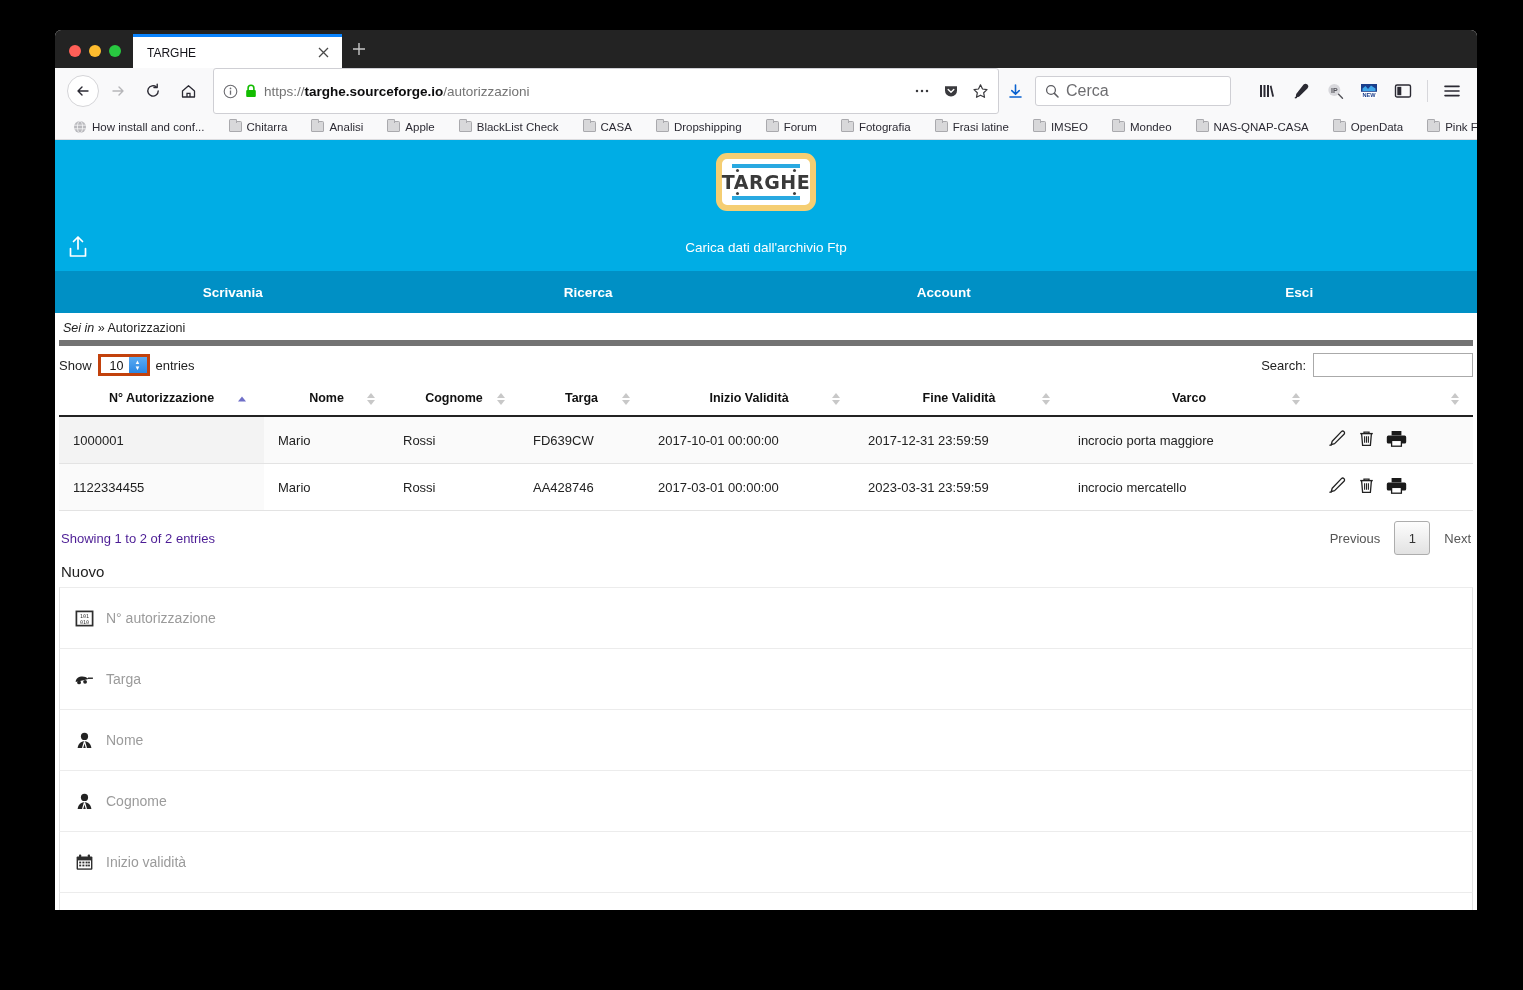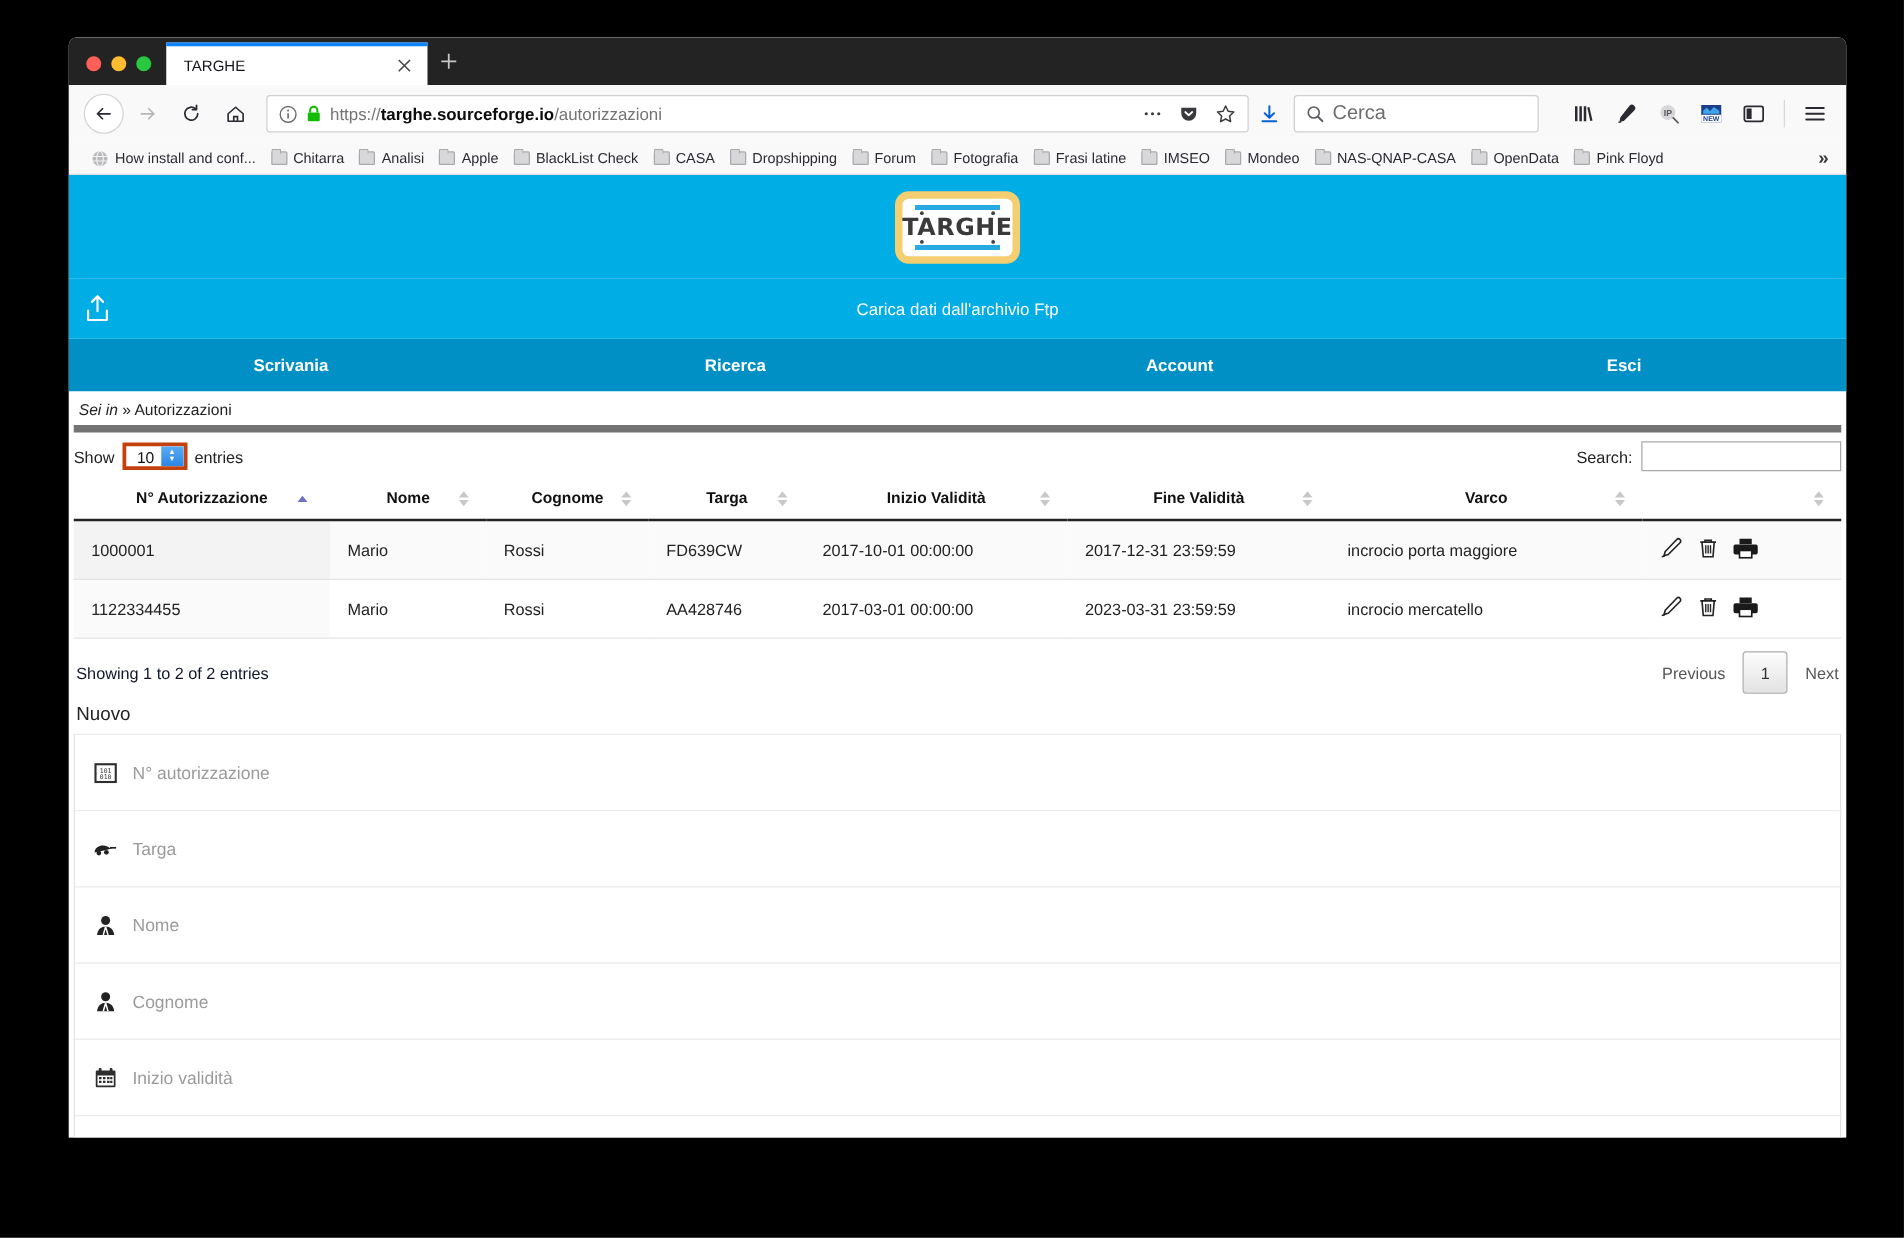--- a/index.html
+++ b/index.html
@@ -79,21 +79,21 @@
   #back-button {
     border: 1px solid #d5d5d8;
     border-radius: 50%;
     background: #fff;
   }
   #forward-button { color: #b6b6b9; }
 
   #urlbar-wrap { flex: 1; display: flex; align-items: center; padding: 0 8px 0 6px; }
   #urlbar {
     flex: 1;
-    height: 30px;
+    height: 46px;
     background: #ffffff;
     border: 1px solid #cfcfd4;
     border-radius: 3px;
     display: flex; align-items: center;
     padding: 0 7px 0 9px;
     gap: 7px;
     min-width: 0;
   }
   #identity-info { color: #6c6c71; display:flex; align-items:center; }
   #lock-icon { display:flex; align-items:center; }
@@ -125,21 +125,21 @@
   .tb-icon { width: 30px; height: 30px; display:flex; align-items:center; justify-content:center; color:#2b2a33; }
   #toolbar-sep { width:1px; height:22px; background:#d7d7db; margin: 0 5px; }
 
   
   #bookmarks-bar {
     height: 26px;
     background: #f9f9fa;
     border-bottom: 1px solid #dcdcdf;
     display: flex; align-items: center;
     padding: 0 8px 0 12px;
-    gap: 0px;
+    gap: 12px;
     overflow: hidden;
   }
   .bookmark {
     display: flex; align-items: center; gap: 5px;
     padding: 2px 6px;
     font-size: 11.5px; color: #2b2a33;
     white-space: nowrap;
   }
   .bm-folder {
     width: 13px; height: 11px;
@@ -301,21 +301,21 @@
   tbody tr.row-even td { background: #ffffff; }
   td.col-first { text-align: left; padding-left: 14px; }
   td.col-varco { text-align: left; }
   tbody tr:last-child td { border-bottom: 2px solid #222; }
   .actions-cell { display: flex; align-items: center; justify-content: flex-start; gap: 10px; }
 
   #table-footer {
     display: flex; align-items: center; justify-content: space-between;
     padding: 10px 2px 4px 2px;
   }
-  #table-info { font-size: 13px; color: #0f172a; }
+  #table-info { font-size: 13px; color: #4c1d95; }
   #pagination { display: flex; align-items: center; gap: 14px; }
   .page-link { font-size: 13px; color: #555; }
   #page-current {
     width: 36px; height: 34px;
     border: 1px solid #adadad;
     border-radius: 3px;
     background: linear-gradient(#fdfdfd, #e2e2e2);
     display: flex; align-items: center; justify-content: center;
     font-size: 13px; color: #333;
   }

